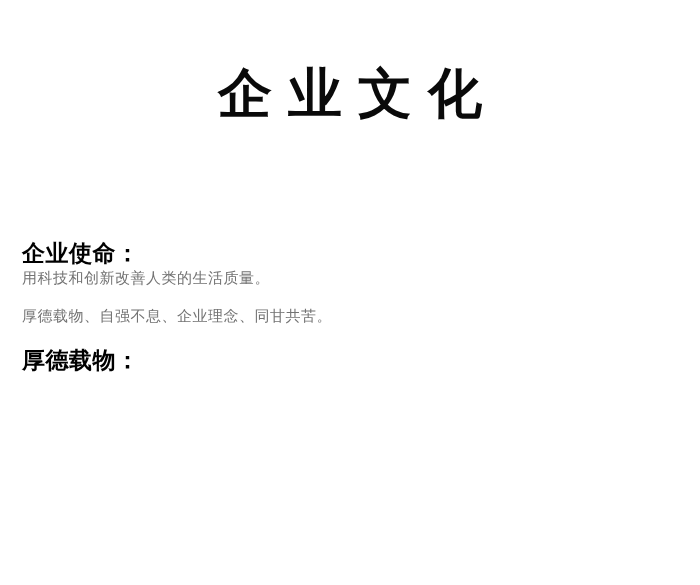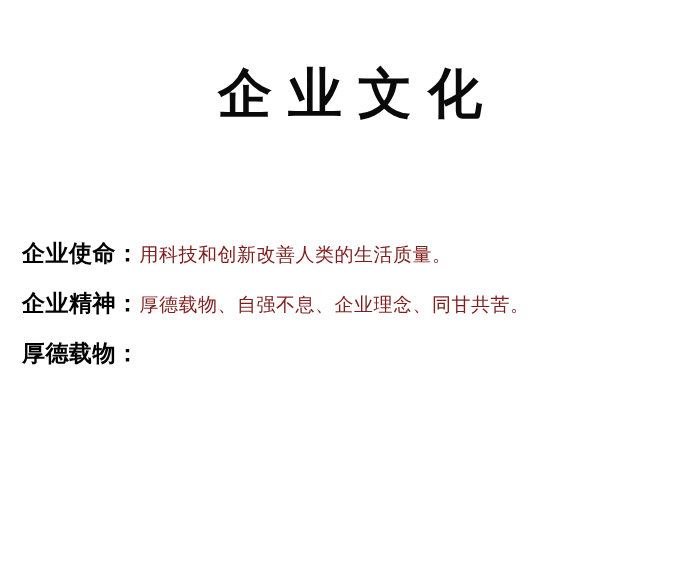--- a/index.html
+++ b/index.html
@@ -44,58 +44,58 @@
     top: 238px;
     left: 22px;
     width: 660px;
   }
 
   .line {
     display: flex;
     align-items: baseline;
     margin-bottom: 19px;
     white-space: nowrap;
+    flex-direction: column;
   }
 
   .line:last-child {
     margin-bottom: 0;
   }
 
   .line-label {
     font-family: "DejaVu Serif", "Liberation Serif", serif;
     font-size: 23px;
     font-weight: 700;
     letter-spacing: 0.5px;
     color: #000000;
   }
 
   .line-text {
     font-family: "DejaVu Serif", "Liberation Serif", serif;
-    font-size: 19px;
+    font-size: 15px;
     font-weight: 500;
     letter-spacing: 0.5px;
-    color: #7f1d1d;
+    color: #737373;
   }
 </style>
 </head>
 <body>
 
 <div class="page">
 
   <div class="title">企业文化</div>
 
   <div class="lines">
 
     <div class="line">
       <span class="line-label">企业使命：</span>
       <span class="line-text">用科技和创新改善人类的生活质量。</span>
     </div>
 
     <div class="line">
-      <span class="line-label">企业精神：</span>
       <span class="line-text">厚德载物、自强不息、企业理念、同甘共苦。</span>
     </div>
 
     <div class="line">
       <span class="line-label">厚德载物：</span>
     </div>
 
 
   </div>
 </div>

